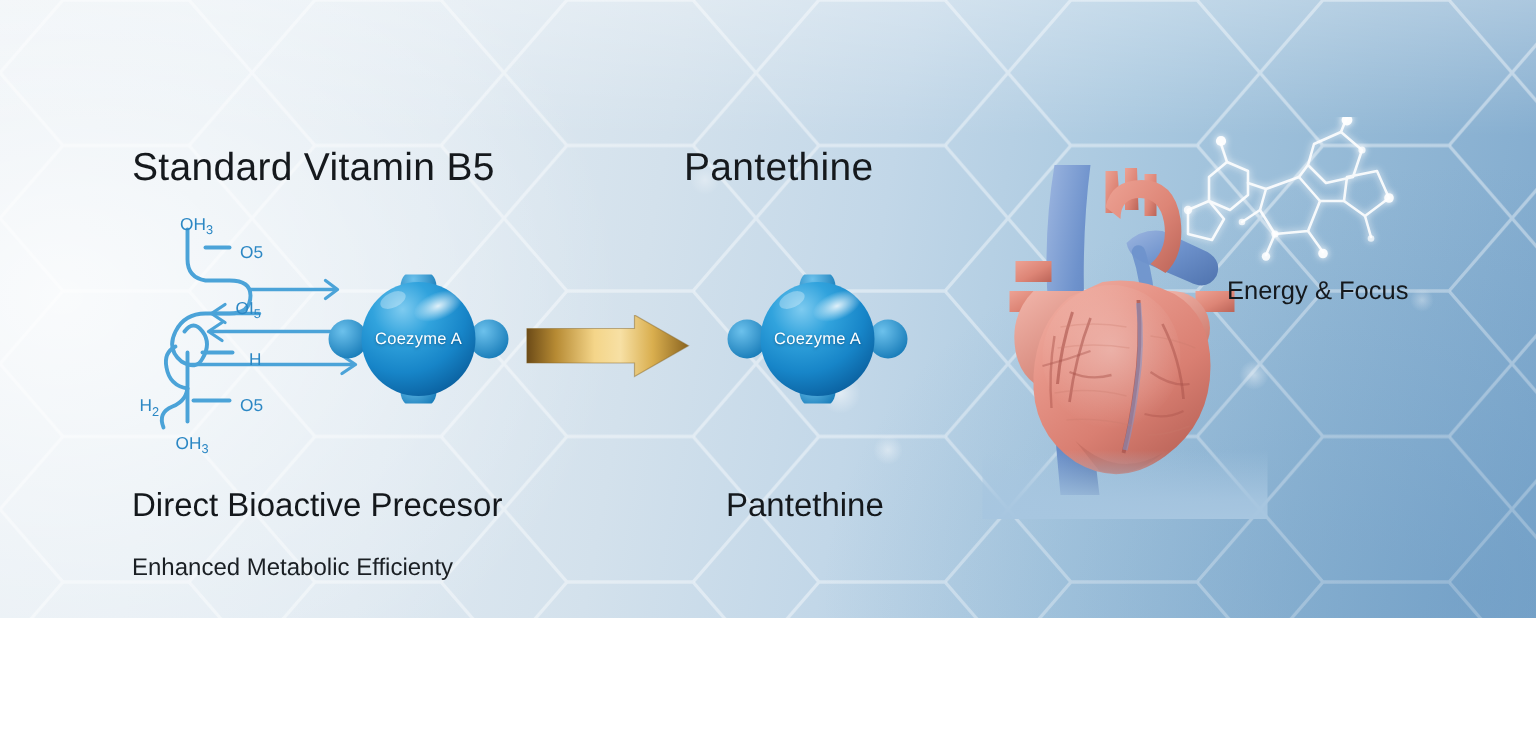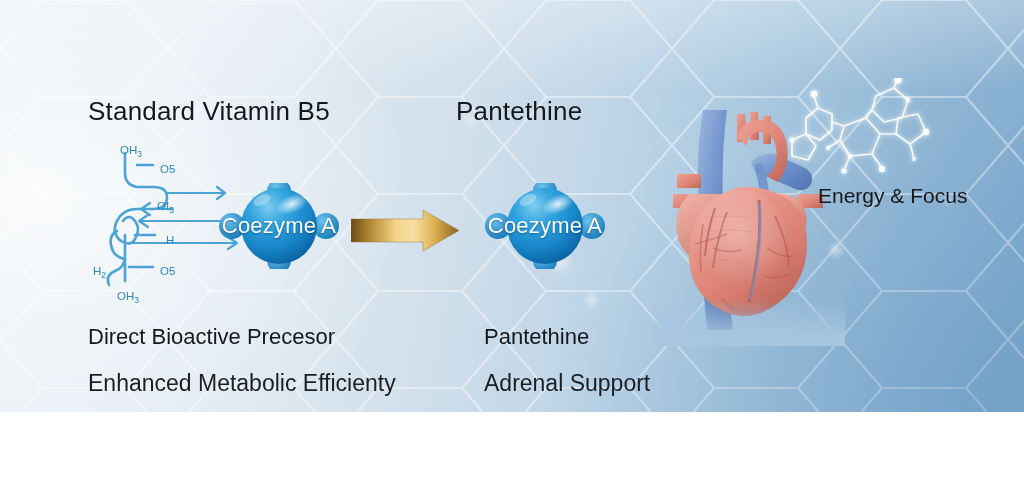--- a/index.html
+++ b/index.html
@@ -61,42 +61,42 @@
   }
   .col-sub-a {
     position: absolute;
     font-size: 22px;
     font-weight: 400;
     color: #14181c;
     white-space: nowrap;
   }
   .col-sub-b {
     position: absolute;
-    font-size: 23px;
+    font-size: 16px;
     font-weight: 400;
     color: #1a1f24;
     white-space: nowrap;
   }
   .side-label {
     position: absolute;
-    font-size: 21px;
+    font-size: 17px;
     font-weight: 400;
     color: #15191d;
     white-space: nowrap;
   }
 
   
   .orb-wrap { position: absolute; }
   .orb-label {
     position: absolute;
     left: 0; right: 0;
     top: 50%;
     transform: translateY(-50%);
     text-align: center;
-    font-size: 22px;
+    font-size: 11px;
     color: #ffffff;
     letter-spacing: .2px;
     text-shadow: 0 1px 2px rgba(10,50,90,.55);
     pointer-events: none;
     white-space: nowrap;
   }
 
   
   .chem-label {
     position: absolute;
@@ -258,21 +258,20 @@
       <circle cx="61" cy="78" r="12" fill="url(#nubGradR)"></circle>
       <circle cx="61" cy="43" r="38" fill="url(#orbGradR)"></circle>
       <ellipse cx="74" cy="21" rx="17" ry="9" fill="url(#hiLightR)" transform="rotate(-22 74 21)"></ellipse>
       <ellipse cx="44" cy="17" rx="9" ry="5" fill="#ffffff" opacity=".30" transform="rotate(-25 44 17)"></ellipse>
     </svg>
     <div class="orb-label">Coezyme A</div>
   </div>
 
   <div class="col-sub-a" style="left:484px; top:324px;">Pantethine</div>
 
-  <div class="col-sub-b" style="left:484px; top:370px;">Adrenal Support</div>
 
   <svg style="position:absolute; left:655px; top:98px;" width="190" height="240">
     <defs>
       <linearGradient id="vesselBlue" x1="0" y1="0" x2="1" y2="1">
         <stop offset="0%" stop-color="#9db6e0"></stop>
         <stop offset="45%" stop-color="#6e92cc"></stop>
         <stop offset="100%" stop-color="#4f73ae"></stop>
       </linearGradient>
       <linearGradient id="myoGrad" x1="0.15" y1="0" x2="0.85" y2="1">
         <stop offset="0%" stop-color="#f0aea2"></stop>

